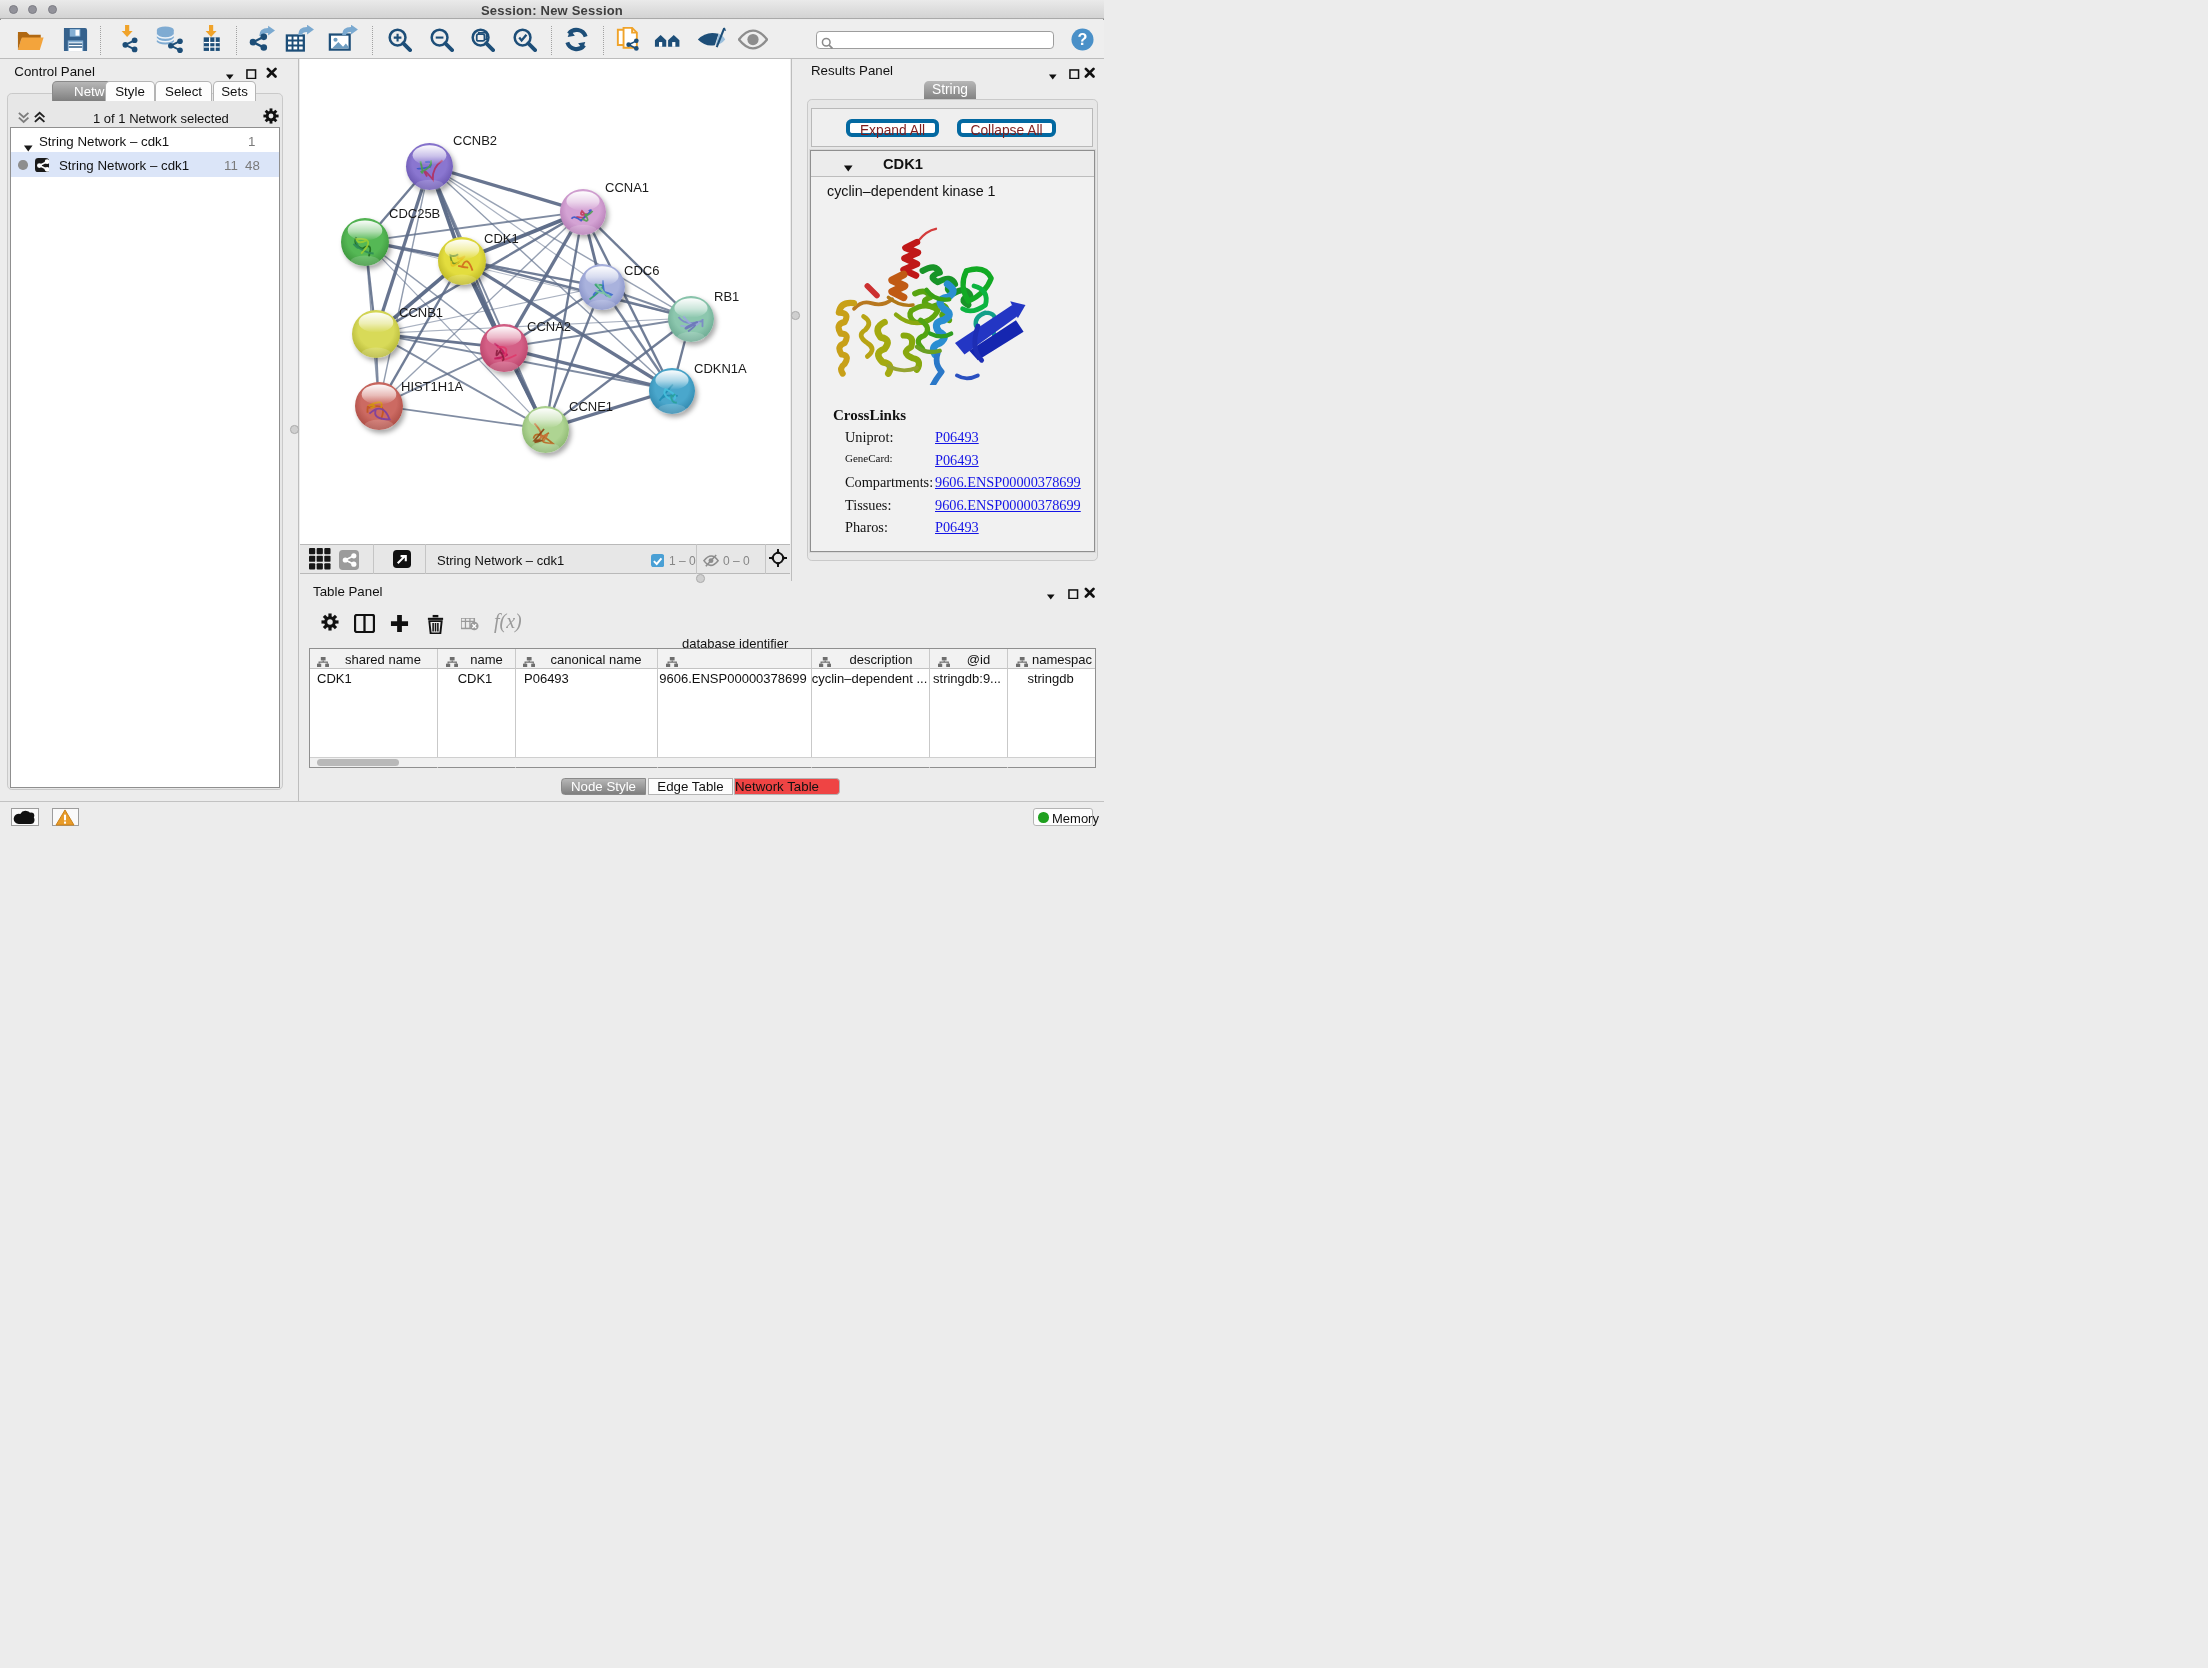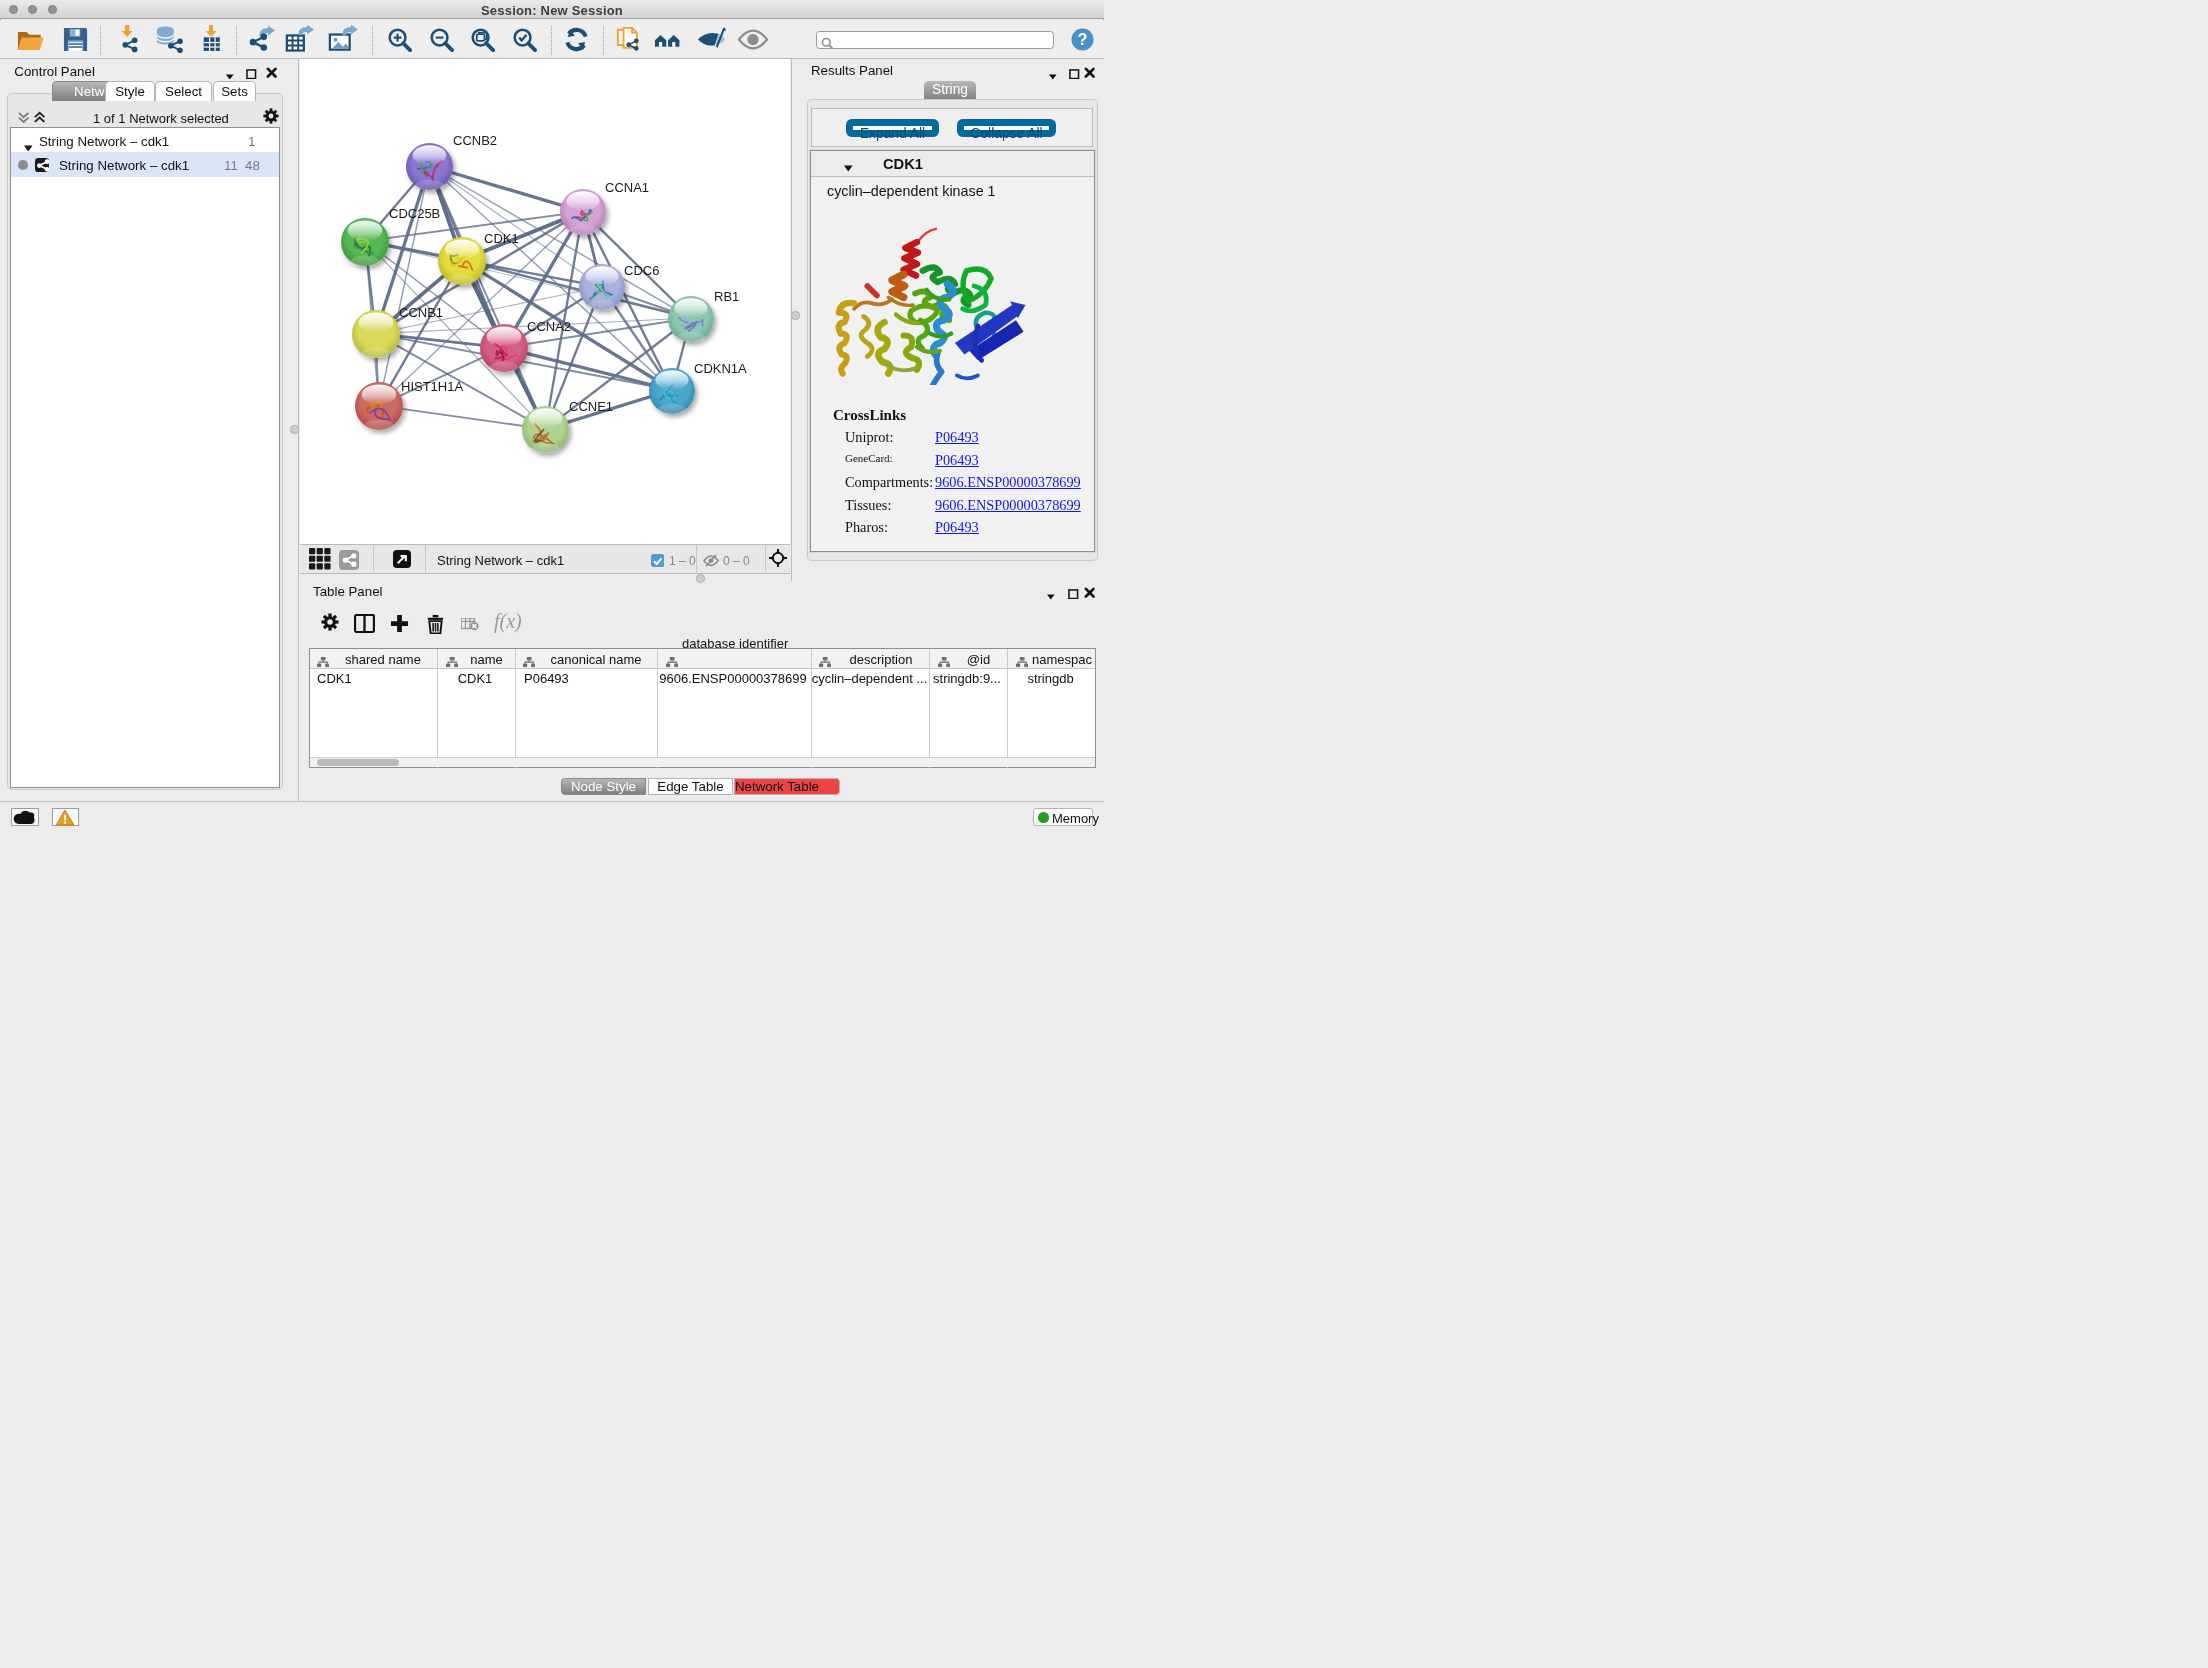--- a/index.html
+++ b/index.html
@@ -20,21 +20,21 @@
 .tabsel{background:linear-gradient(#b7b7b7,#7f7f7f);color:#fff;border-color:#8a8a8a}
 .graybox{background:#e7e7e7;border:1px solid #c9c9c9;border-radius:4.8px}
 .whitebox{background:#fff;border:1px solid #8f8f8f}
 .canvas{left:300px;top:59px;width:490px;height:485px;background:#fff}
 .navbar{left:300px;top:544px;width:490px;height:30px;background:#e7e7e7;
  border-top:1px solid #b9b9b9;border-bottom:1px solid #b9b9b9}
 .nodelabel{font-size:13px;color:#1a1a1a;white-space:nowrap;z-index:5}
 .node{border-radius:50%;z-index:4}
 .rightcol{left:791px;top:59px;width:313px;height:522px;background:#ececec;border-left:1px solid #bdbdbd}
 .rphead{font-size:13.3px;color:#111}
-.btn{background:#fff;border:7px solid #0369a1;border-radius:5.7px;font-size:13.8px;color:#0c4a6e;text-align:center}
+.btn{background:#fff;border:4px solid #0369a1;border-radius:5.7px;font-size:13.8px;color:#7f1d1d;text-align:center}
 .serif{font-family:"Liberation Serif",serif}
 a.lnk{color:#1414e6;text-decoration:underline}
 .tablepanel{left:300px;top:581px;width:804px;height:220px;background:#ececec}
 .statusbar{left:0;top:801px;width:1104px;height:33px;background:#ececec;border-top:1px solid #c2c2c2}
 .knob{width:8.6px;height:8.6px;border-radius:50%;background:#cfcfcf;border:1px solid #ababab;z-index:6}
 </style></head>
 <body>
 <div class="abs titlebar"></div>
 <div class="abs tl" style="left:8.6px"></div>
 <div class="abs tl" style="left:28px"></div>

